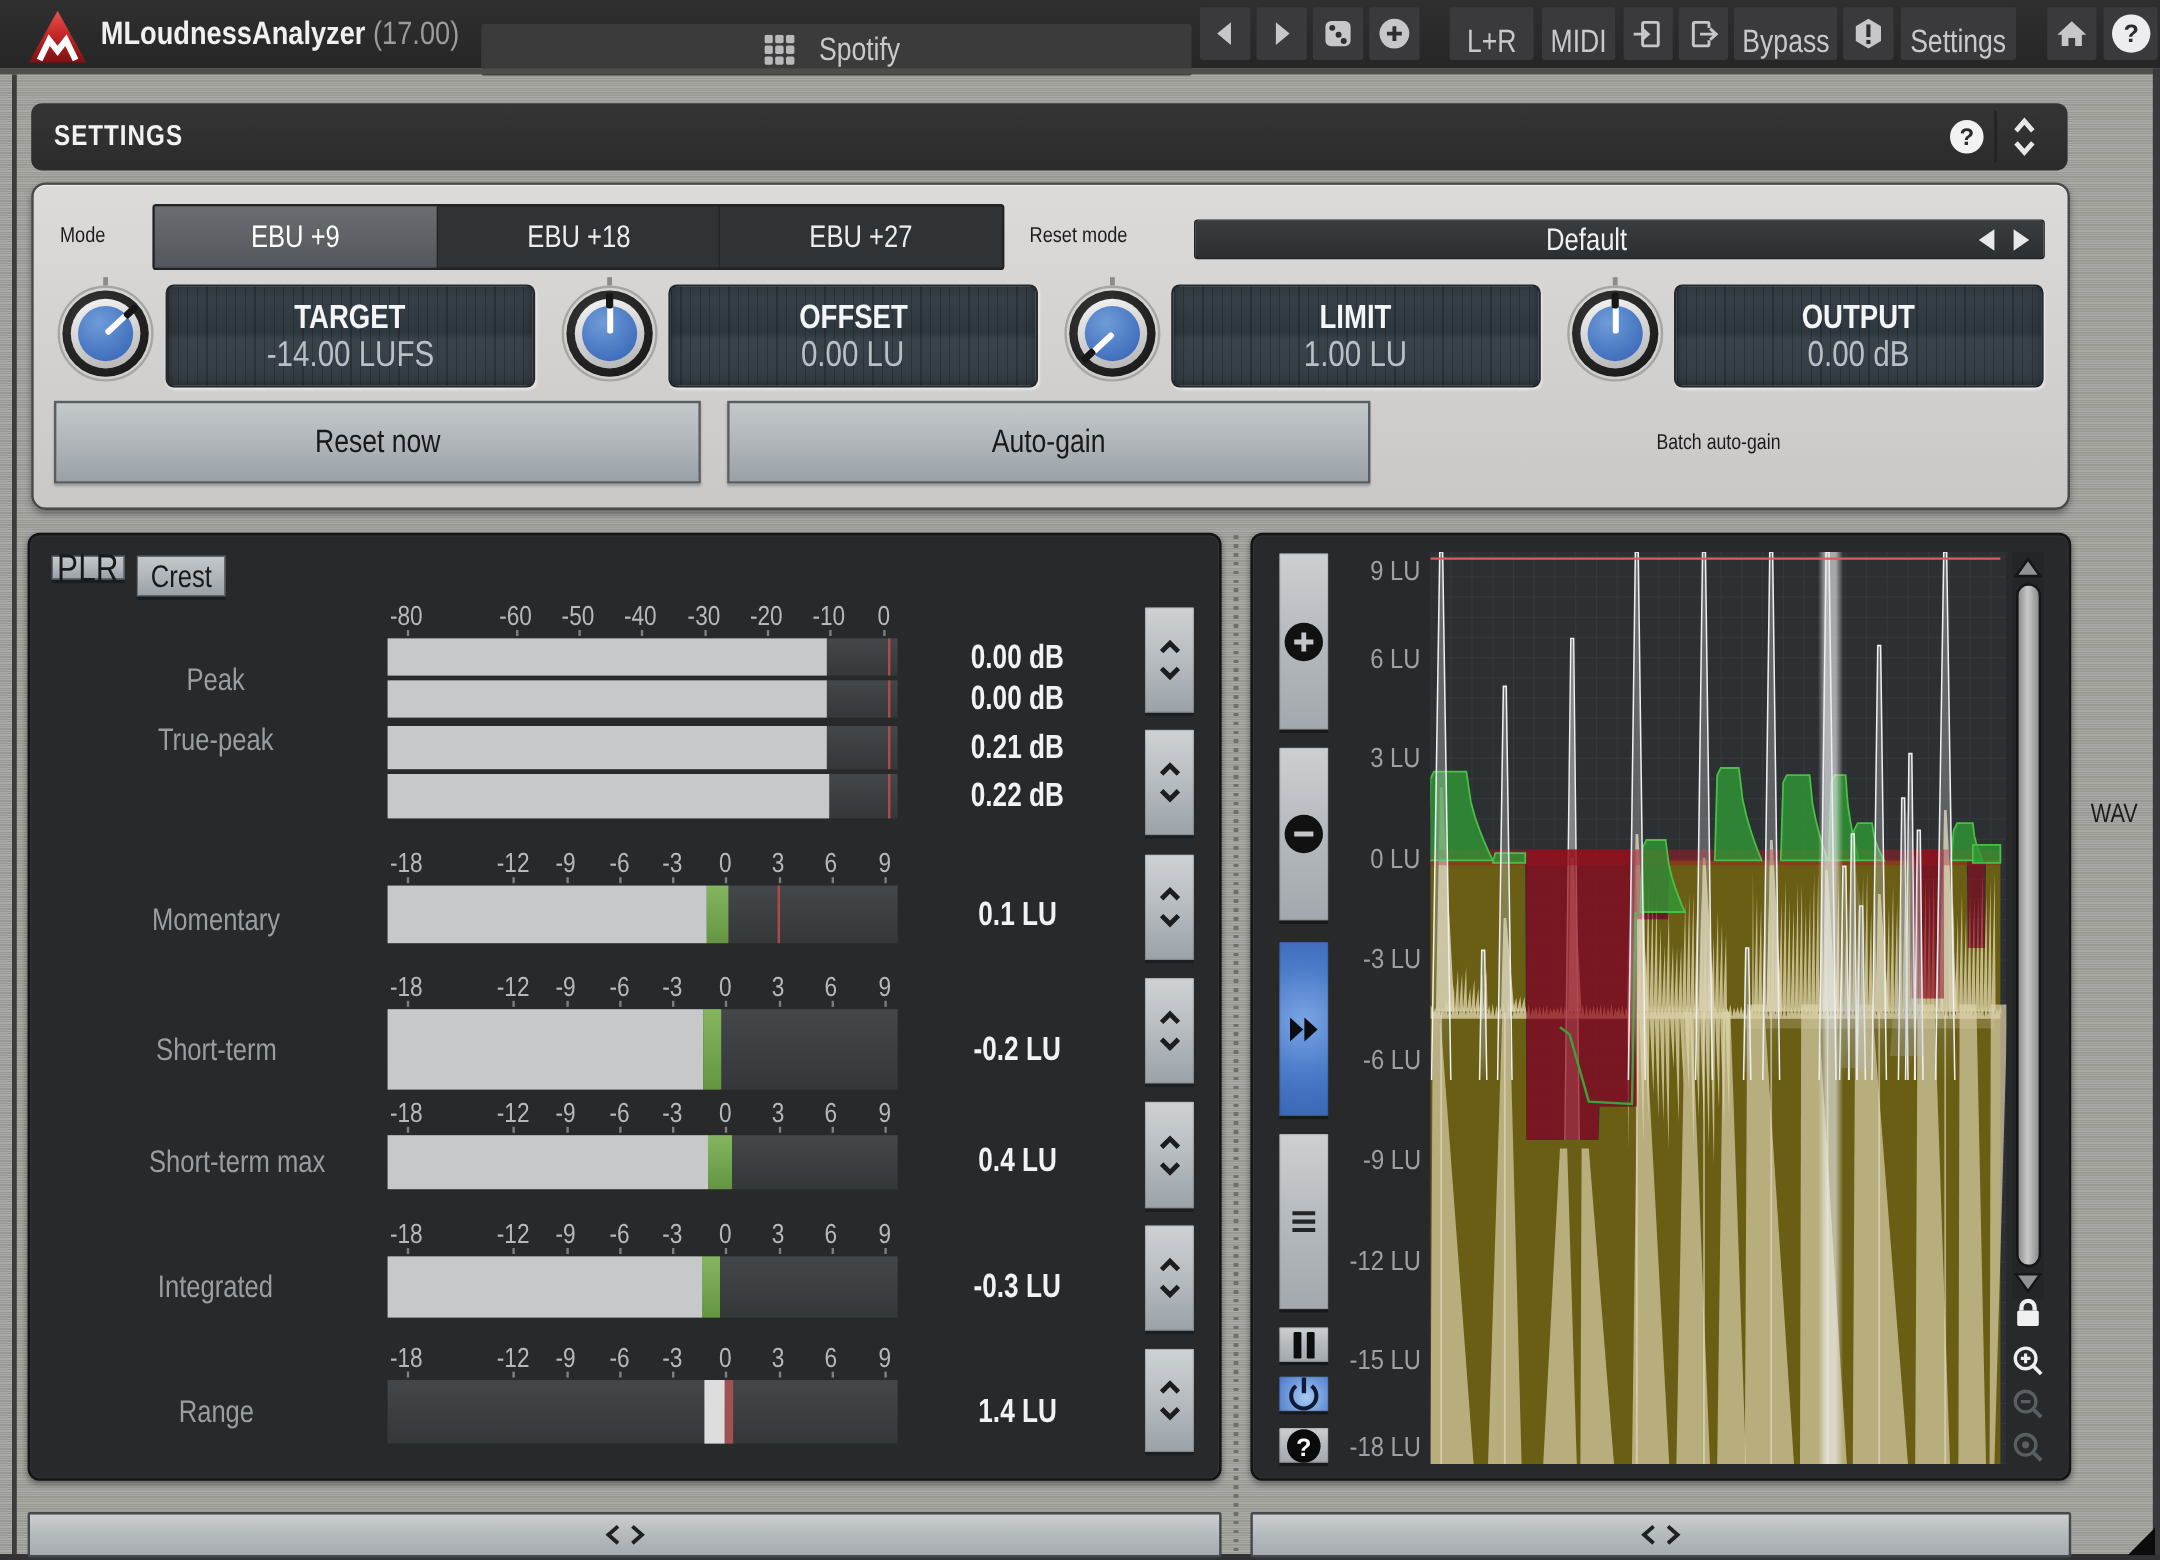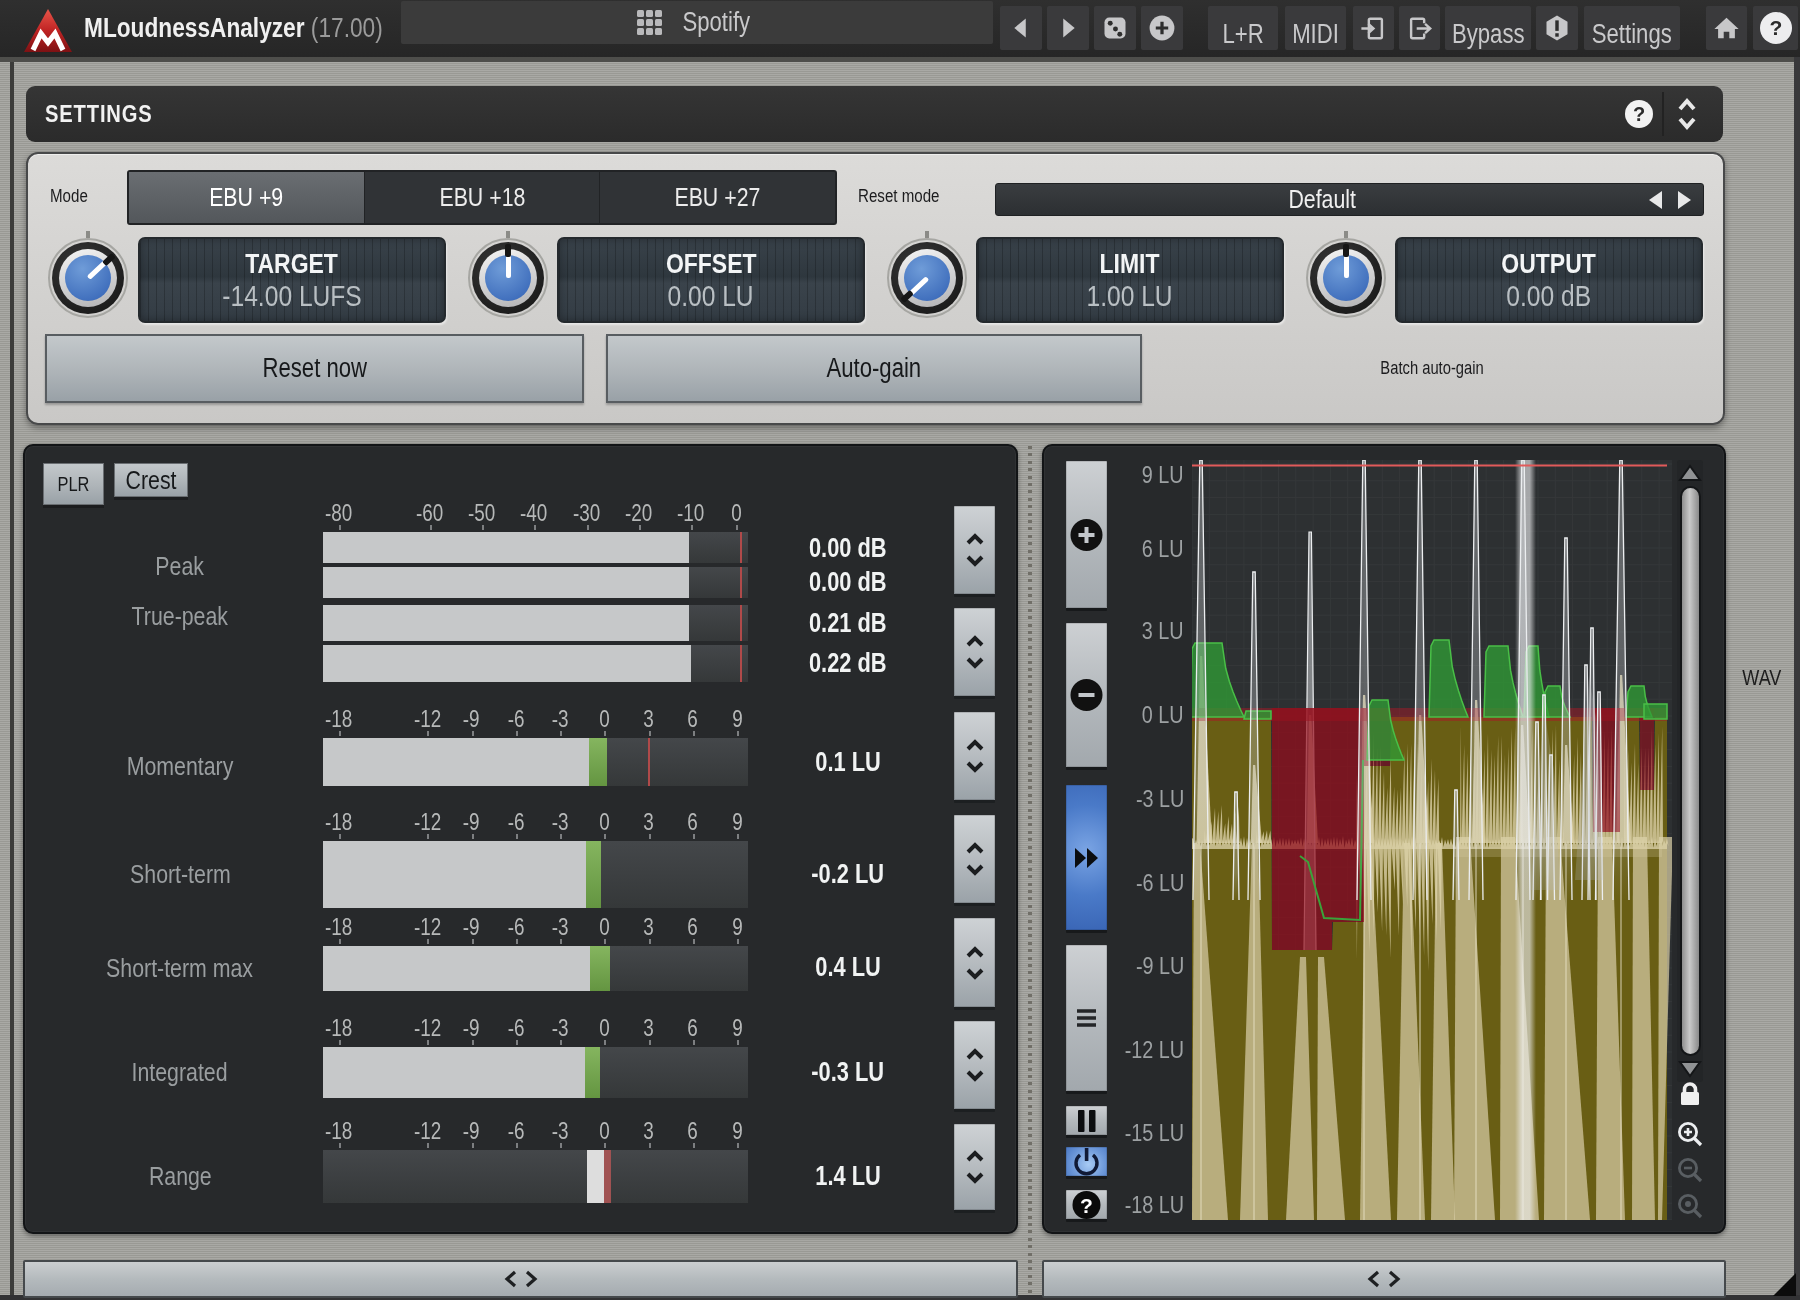--- a/index.html
+++ b/index.html
@@ -9,21 +9,21 @@
 .cxl{display:inline-block;transform:scaleX(.84);transform-origin:0 50%;white-space:nowrap}
 .cxr{display:inline-block;transform:scaleX(.86);transform-origin:100% 50%;white-space:nowrap}
 .abs{position:absolute}
 
 #topbar{left:0;top:0;width:1800px;height:57px;background:linear-gradient(180deg,#2f2f2f,#262626);}
 #topbar .btn{position:absolute;top:6px;height:44px;background:#3a3a3c;border-radius:2px;
  color:#c9c9cb;font-size:27px;display:flex;align-items:flex-end;justify-content:center}
 #title{position:absolute;left:84px;top:0;height:57px;display:flex;align-items:center;
  font-size:27px;font-weight:bold;color:#f0f0f0;white-space:nowrap}
 
-#preset{position:absolute;left:401px;top:1px;width:592px;height:43px;background:#3b3b3b;border-radius:2px;
+#preset{position:absolute;left:401px;top:20px;width:592px;height:43px;background:#3b3b3b;border-radius:2px;
  display:flex;align-items:center;justify-content:center;color:#c9c9cb;font-size:27px}
 
 #groovetop{left:0;top:57px;width:1800px;height:5px;background:#4e4e4b}
 #grooveleft{left:10px;top:62px;width:4px;height:1233px;background:#3c3c3a}
 #edgeright{left:1794px;top:57px;width:6px;height:1243px;background:#39393b}
 #edgebottom{left:0;top:1295px;width:1800px;height:5px;background:#323234}
 
 #sethdr{left:26px;top:86px;width:1697px;height:56px;border-radius:9px;
  background:linear-gradient(180deg,#353535,#2b2b2b);}
 #sethdr .t{position:absolute;left:19px;top:0;height:56px;display:flex;align-items:center;
@@ -287,21 +287,21 @@
 <div class="abs lbtn" style="left:45px;top:334px;width:539px;height:69px">
     <span class="cx">Reset now</span>
   </div>
 <div class="abs lbtn" style="left:606px;top:334px;width:536px;height:69px">
     <span class="cx">Auto-gain</span>
   </div>
 <div class="abs dlabel" style="left:1142px;top:334px;width:580px;height:69px;display:flex;align-items:center;justify-content:center">
     <span class="cx">Batch auto-gain</span>
   </div>
 <div class="abs panel" style="left:23px;top:444px;width:995px;height:790px"></div>
-<div class="abs lbtn" style="left:43px;top:463px;width:61px;height:42px;font-size:20px;border-width:1px;border-color:#6a6e72;box-shadow:0 3px 0 rgba(0,0,0,.28)">
+<div class="abs lbtn" style="left:43px;top:463px;width:61px;height:20px;font-size:32px;border-width:1px;border-color:#6a6e72;box-shadow:0 3px 0 rgba(0,0,0,.28)">
     <span class="cx">PLR</span>
   </div>
 <div class="abs lbtn" style="left:114px;top:463px;width:74px;height:34px;font-size:26px;border-width:1px;border-color:#6a6e72;box-shadow:0 3px 0 rgba(0,0,0,.28)">
     <span class="cx">Crest</span>
   </div>
 <div class="abs snum" style="left:309px;top:500px;width:60px"><span class="cx">-80</span></div>
 <div class="abs " style="left:339px;top:525px;width:2px;height:5px;background:#7d7f81"></div>
 <div class="abs snum" style="left:400px;top:500px;width:60px"><span class="cx">-60</span></div>
 <div class="abs " style="left:430px;top:525px;width:2px;height:5px;background:#7d7f81"></div>
 <div class="abs snum" style="left:452px;top:500px;width:60px"><span class="cx">-50</span></div>
@@ -431,21 +431,21 @@
 <div class="abs track" style="left:323px;top:1047px;width:425px;height:51px"></div>
 <div class="abs fillg" style="left:323px;top:1047px;width:262px;height:51px"></div>
 <div class="abs fillgreen" style="left:585px;top:1047px;width:15px;height:51px"></div>
 <div class="abs track" style="left:323px;top:1150px;width:425px;height:53px"></div>
 <div class="abs " style="left:587px;top:1150px;width:17px;height:53px;background:#dddddd"></div>
 <div class="abs " style="left:604px;top:1150px;width:7px;height:53px;background:#a05252"></div>
 <div class="abs mlabel" style="left:60px;top:551px;width:240px"><span class="cx">Peak</span></div>
 <div class="abs mlabel" style="left:60px;top:601px;width:240px"><span class="cx">True-peak</span></div>
 <div class="abs mlabel" style="left:60px;top:751px;width:240px"><span class="cx">Momentary</span></div>
 <div class="abs mlabel" style="left:60px;top:859px;width:240px"><span class="cx">Short-term</span></div>
-<div class="abs mlabel" style="left:60px;top:953px;width:240px"><span class="cx">Short-term max</span></div>
+<div class="abs mlabel" style="left:78px;top:953px;width:240px"><span class="cx">Short-term max</span></div>
 <div class="abs mlabel" style="left:60px;top:1057px;width:240px"><span class="cx">Integrated</span></div>
 <div class="abs mlabel" style="left:60px;top:1161px;width:240px"><span class="cx">Range</span></div>
 <div class="abs mval" style="left:758px;top:532px;width:180px"><span class="cx3">0.00 dB</span></div>
 <div class="abs mval" style="left:758px;top:566px;width:180px"><span class="cx3">0.00 dB</span></div>
 <div class="abs mval" style="left:758px;top:607px;width:180px"><span class="cx3">0.21 dB</span></div>
 <div class="abs mval" style="left:758px;top:647px;width:180px"><span class="cx3">0.22 dB</span></div>
 <div class="abs mval" style="left:758px;top:746px;width:180px"><span class="cx3">0.1 LU</span></div>
 <div class="abs mval" style="left:758px;top:858px;width:180px"><span class="cx3">-0.2 LU</span></div>
 <div class="abs mval" style="left:758px;top:951px;width:180px"><span class="cx3">0.4 LU</span></div>
 <div class="abs mval" style="left:758px;top:1056px;width:180px"><span class="cx3">-0.3 LU</span></div>

